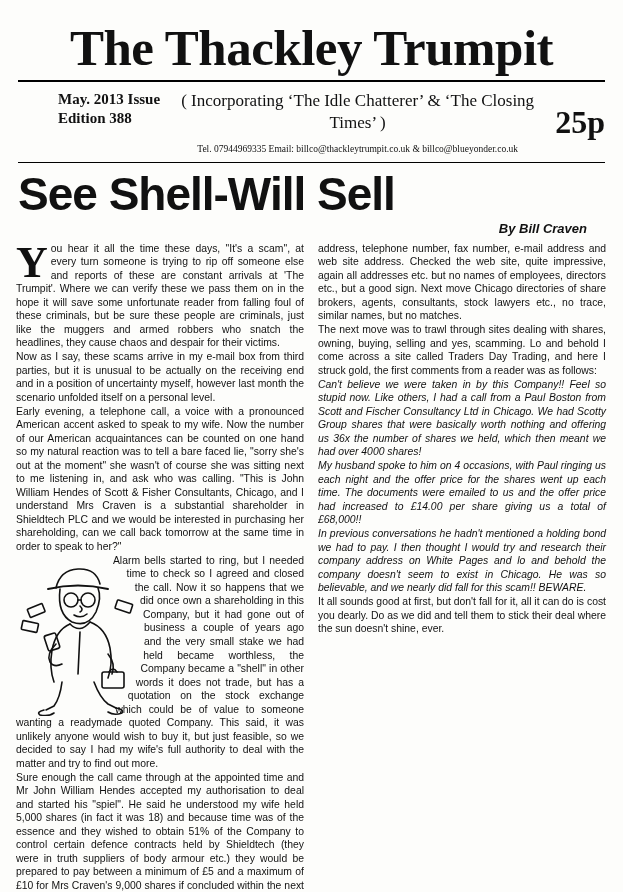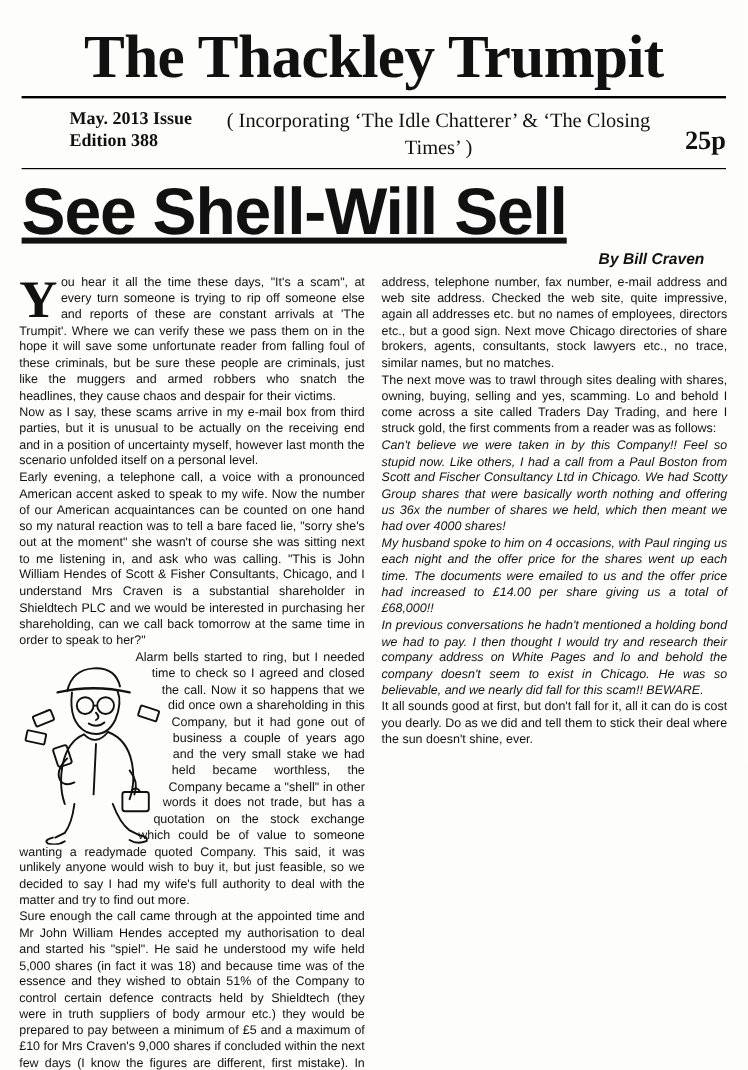--- a/index.html
+++ b/index.html
@@ -62,39 +62,38 @@
   }
   .contact {
     font-family: "Liberation Serif", serif;
     font-size: 9.5px;
     line-height: 1.3;
     margin-top: 9px;
   }
   .infobar-right {
     font-family: "Liberation Serif", serif;
     font-weight: bold;
-    font-size: 22px;
+    font-size: 32px;
     white-space: nowrap;
     padding-top: 16px;
   }
   .head-rule {
     border: none;
     border-top: 1.5px solid #000;
     margin: 6px 2px 8px 2px;
   }
   
   .headline {
     font-family: "Liberation Sans", sans-serif;
     font-weight: bold;
-    font-size: 55px;
+    font-size: 46px;
     line-height: 1.0;
     letter-spacing: -1px;
     margin: 4px 0 4px 2px;
     white-space: nowrap;
-    text-decoration: underline;
   }
   .byline {
     text-align: right;
     font-family: "Liberation Sans", sans-serif;
     font-weight: bold;
     font-style: italic;
     font-size: 13px;
     margin: 0 20px 6px 0;
   }
   
@@ -141,20 +140,21 @@
   <div class="masthead">The Thackley Trumpit</div>
   <hr class="masthead-rule">
 
   <div class="infobar">
     <div class="infobar-left">
       <div>May. 2013 Issue</div>
       <div>Edition 388</div>
     </div>
     <div class="infobar-center">
       <div class="incorporating">( Incorporating ‘The Idle Chatterer’ &amp; ‘The Closing Times’ )</div>
+      <div class="contact">Tel. 07944969335   Email: billco@thackleytrumpit.co.uk &amp; billco@blueyonder.co.uk</div>
     </div>
     <div class="infobar-right">25p</div>
   </div>
 
   <hr class="head-rule">
 
   <div class="headline">See Shell-Will Sell</div>
   <div class="byline">By Bill Craven</div>
 
   <div class="columns">

